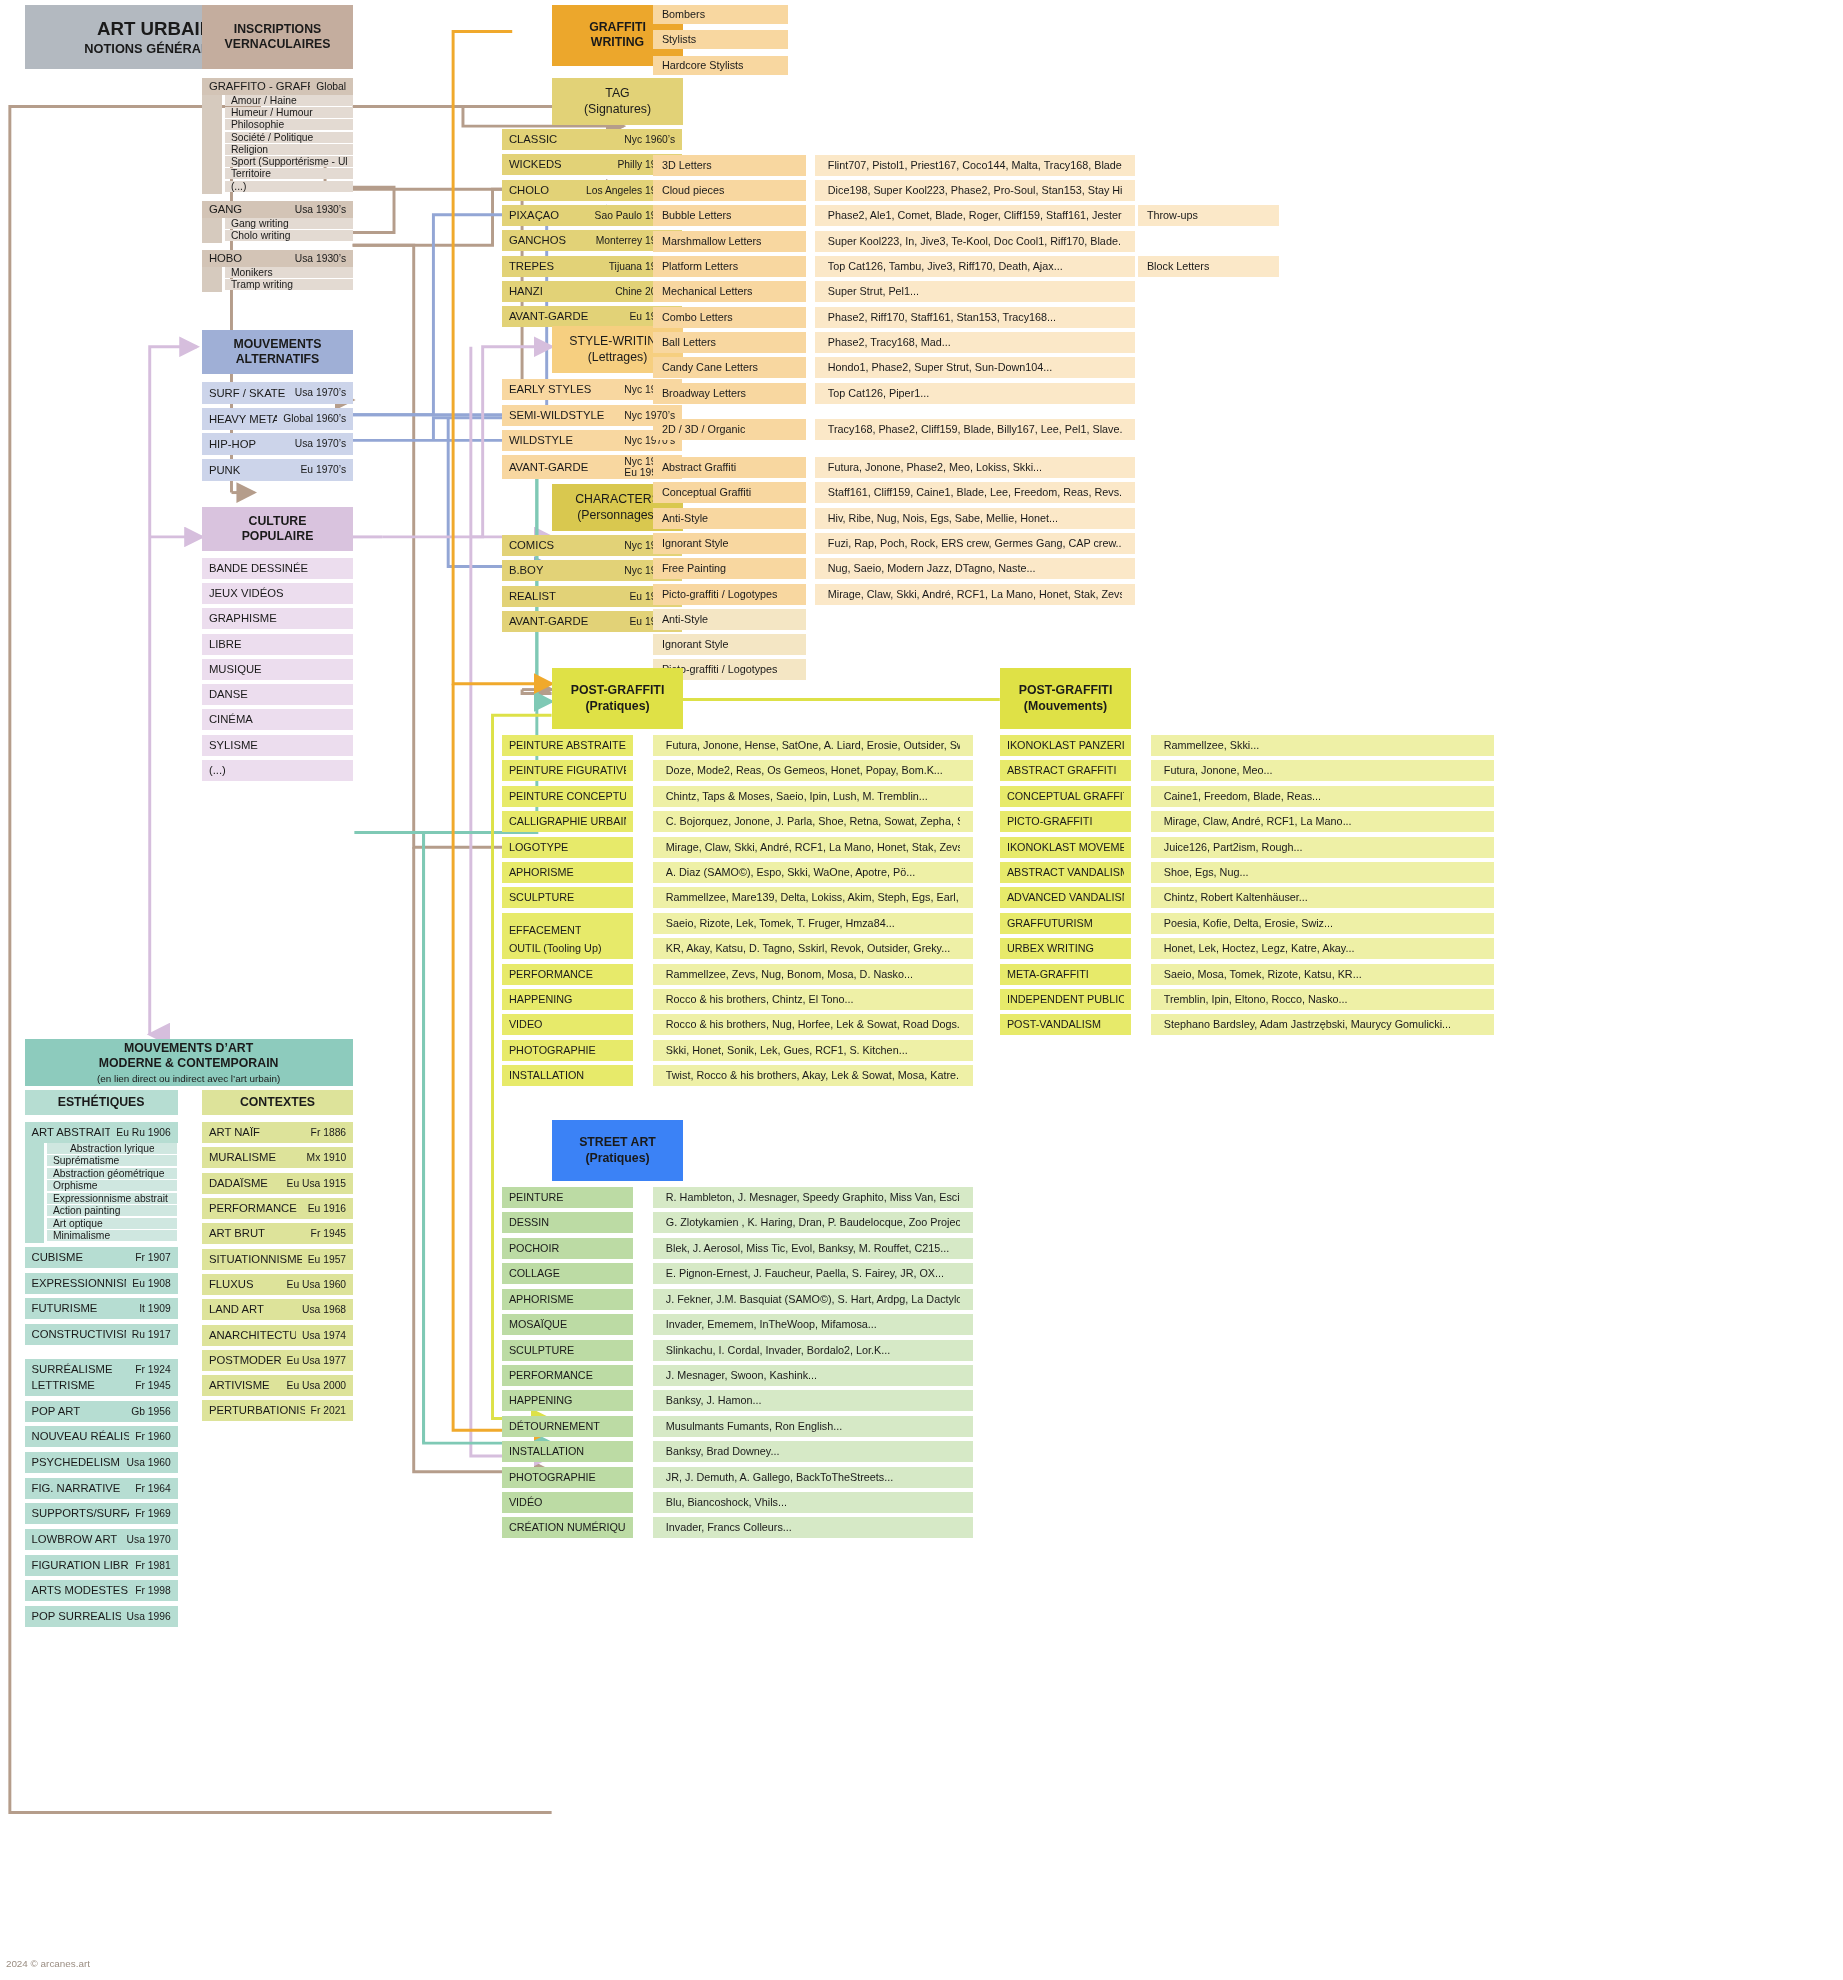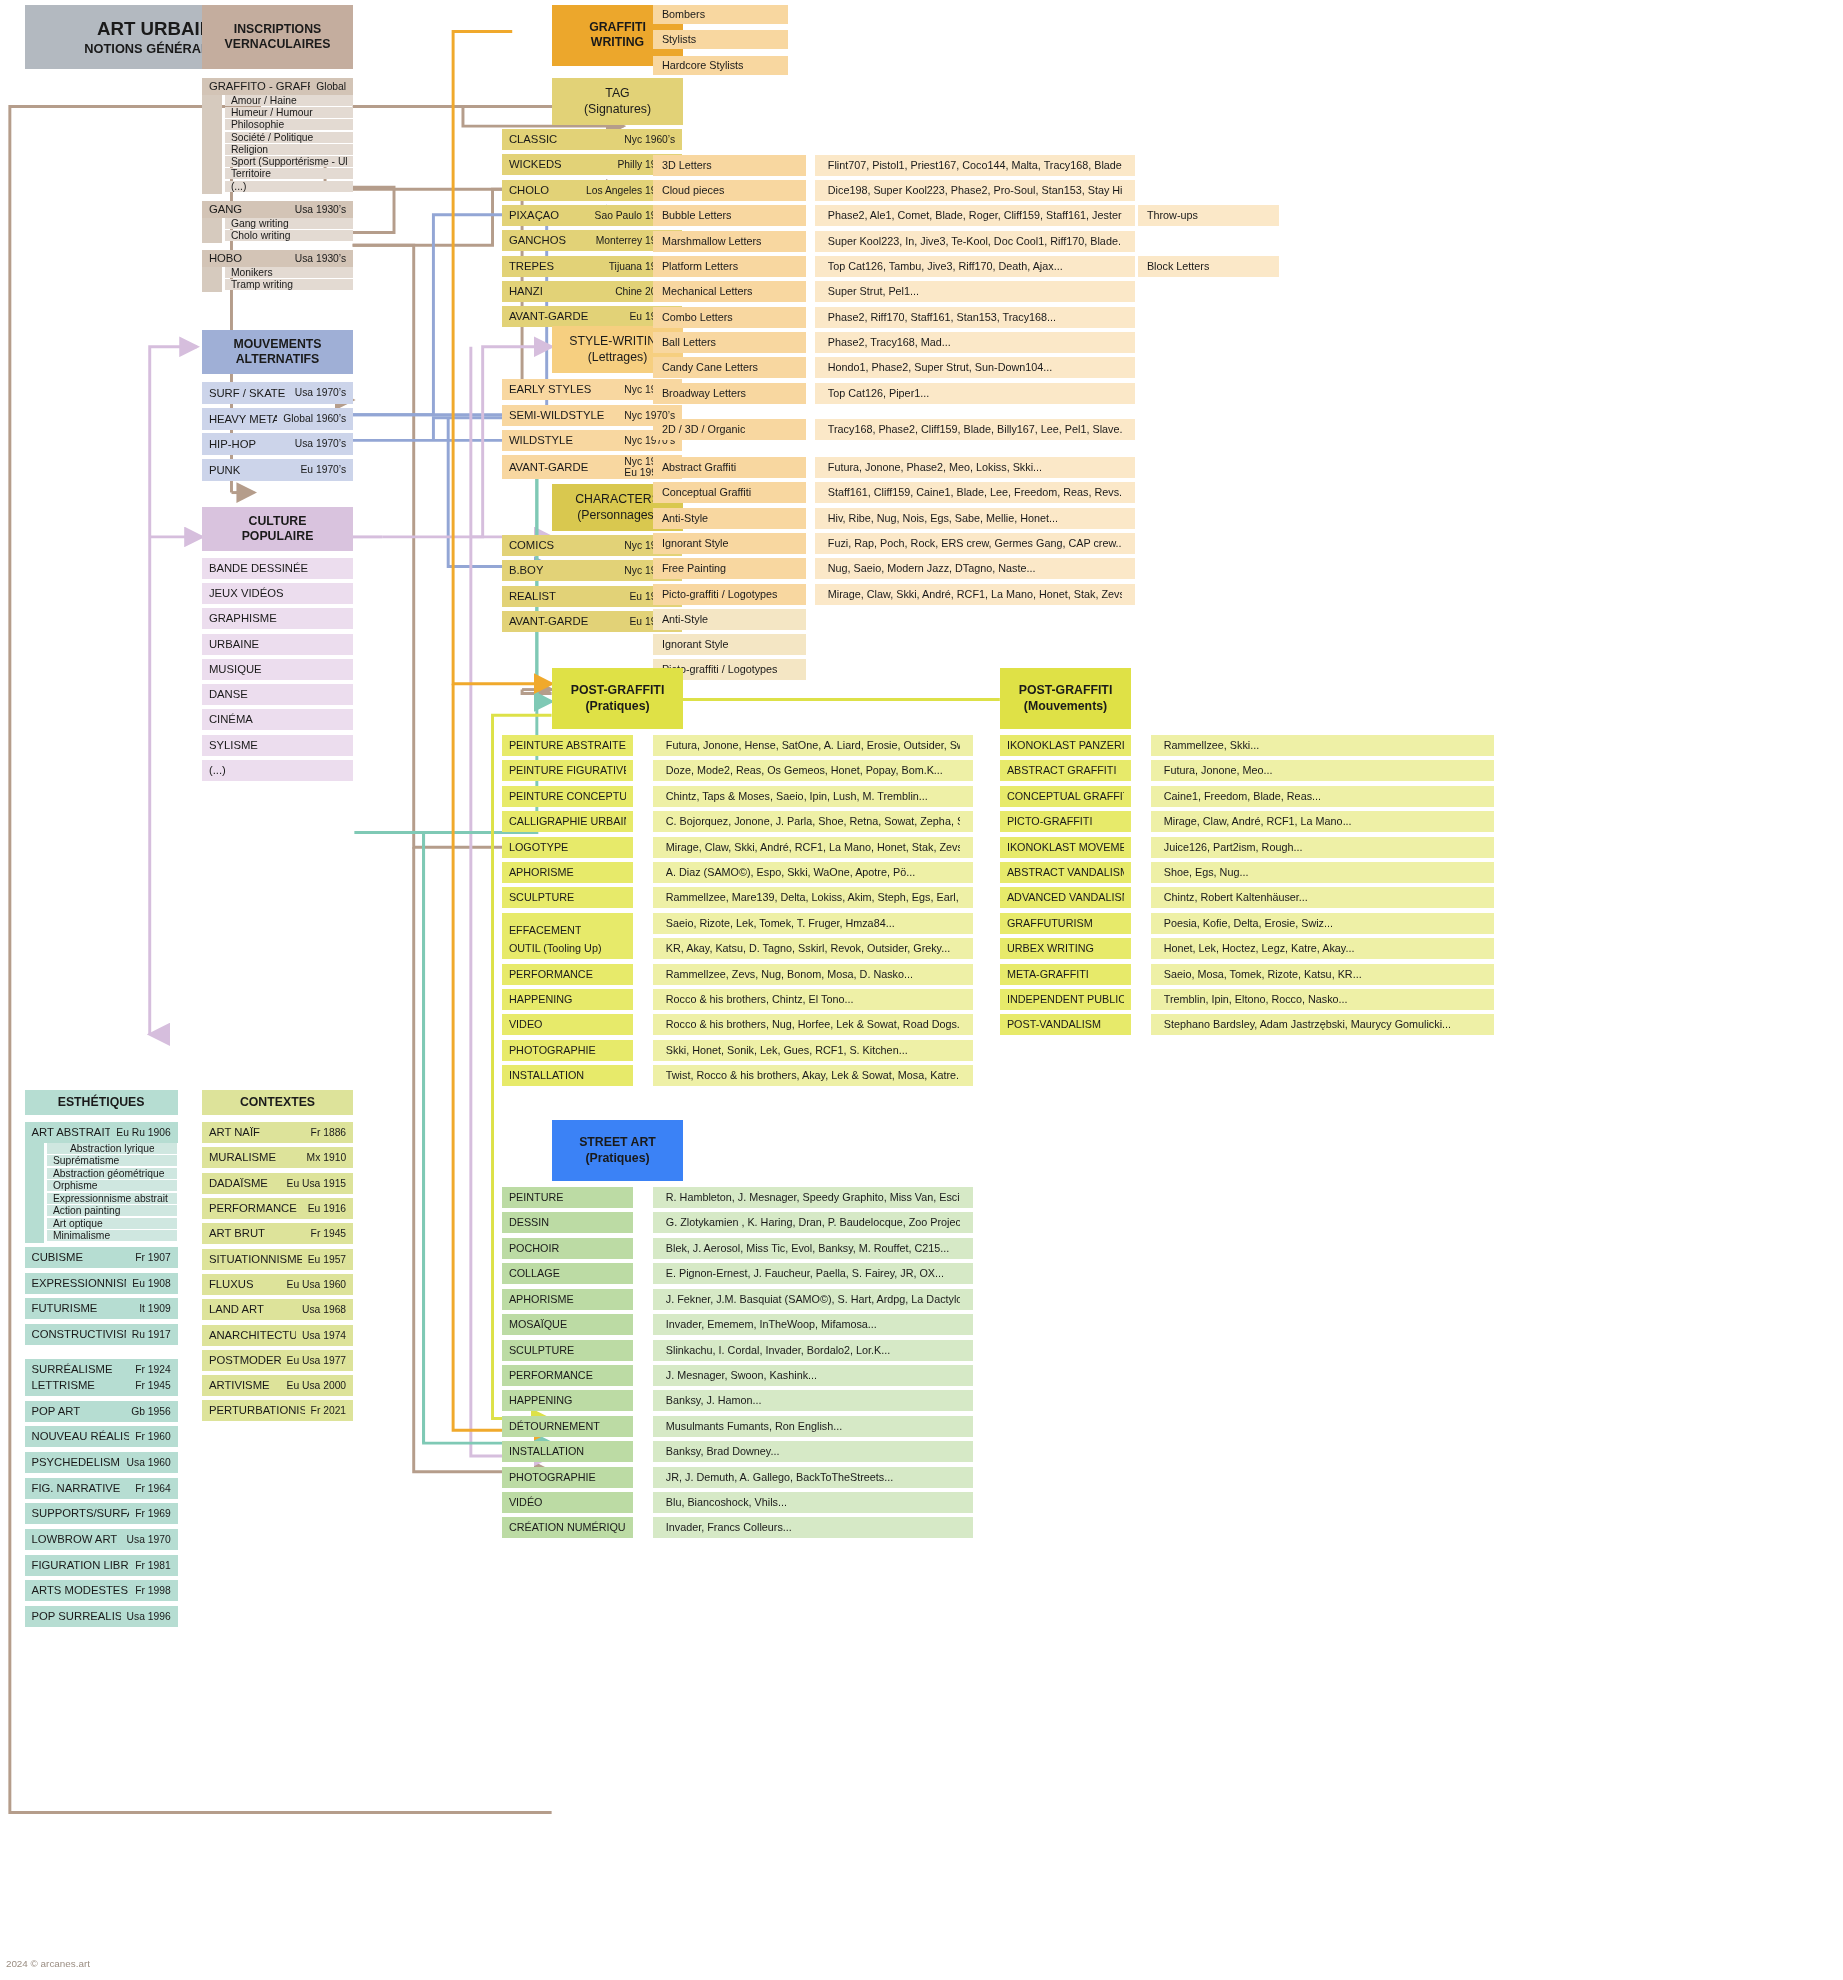--- a/index.html
+++ b/index.html
@@ -230,39 +230,44 @@
       <div class="box row c-purple2" style="left:202px;top:558px;width:151px;height:20.7px;font-size:11.3px;padding:0 6.9px;justify-content:flex-start;">
         <span class="lbl">BANDE DESSINÉE</span>
       </div>
       <div class="box row c-purple2" style="left:202px;top:583px;width:151px;height:20.7px;font-size:11.3px;padding:0 6.9px;justify-content:flex-start;">
         <span class="lbl">JEUX VIDÉOS</span>
       </div>
       <div class="box row c-purple2" style="left:202px;top:608px;width:151px;height:20.7px;font-size:11.3px;padding:0 6.9px;justify-content:flex-start;">
         <span class="lbl">GRAPHISME</span>
       </div>
       <div class="box row c-purple2" style="left:202px;top:634px;width:151px;height:20.7px;font-size:11.3px;padding:0 6.9px;justify-content:flex-start;">
-        <span class="lbl">URBAINE</span>
+        <span class="lbl">LIBRE</span>
       </div>
       <div class="box row c-purple2" style="left:202px;top:659px;width:151px;height:20.7px;font-size:11.3px;padding:0 6.9px;justify-content:flex-start;">
         <span class="lbl">MUSIQUE</span>
       </div>
       <div class="box row c-purple2" style="left:202px;top:684px;width:151px;height:20.7px;font-size:11.3px;padding:0 6.9px;justify-content:flex-start;">
         <span class="lbl">DANSE</span>
       </div>
       <div class="box row c-purple2" style="left:202px;top:709px;width:151px;height:20.7px;font-size:11.3px;padding:0 6.9px;justify-content:flex-start;">
         <span class="lbl">CINÉMA</span>
       </div>
       <div class="box row c-purple2" style="left:202px;top:735px;width:151px;height:20.7px;font-size:11.3px;padding:0 6.9px;justify-content:flex-start;">
         <span class="lbl">SYLISME</span>
       </div>
       <div class="box row c-purple2" style="left:202px;top:760px;width:151px;height:20.7px;font-size:11.3px;padding:0 6.9px;justify-content:flex-start;">
         <span class="lbl">(...)</span>
       </div>
     </div>
 
+  <div class="box hdr c-teal" style="left:24.6px;top:1039px;width:328px;height:47px;">
+    <div class="t1" style="font-size:12.3px;">MOUVEMENTS D’ART</div>
+    <div class="t2" style="font-size:12.3px;">MODERNE &amp; CONTEMPORAIN</div>
+    <div class="sub" style="font-size:9.9px;">(en lien direct ou indirect avec l’art urbain)</div>
+  </div>
   <div class="box hdr c-teal2" style="left:24.6px;top:1090px;width:153px;height:24.6px;">
     <div class="t1" style="font-size:12.3px;">ESTHÉTIQUES</div>
   </div>
   <div class="box hdr c-olive" style="left:202px;top:1090px;width:151px;height:24.6px;">
     <div class="t1" style="font-size:12.3px;">CONTEXTES</div>
   </div>
   <div id="esth-host">
       <div class="box row c-teal2" style="left:24.6px;top:1122px;width:153px;height:20.7px;font-size:11.3px;padding:0 6.9px;">
         <span class="lbl">ART ABSTRAIT</span>
         <span class="dt">Eu Ru 1906</span>

